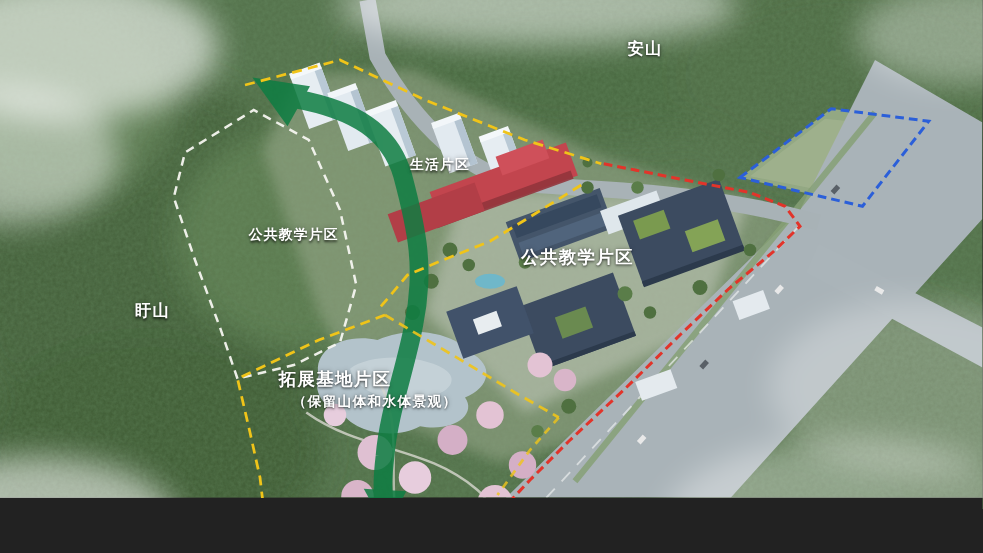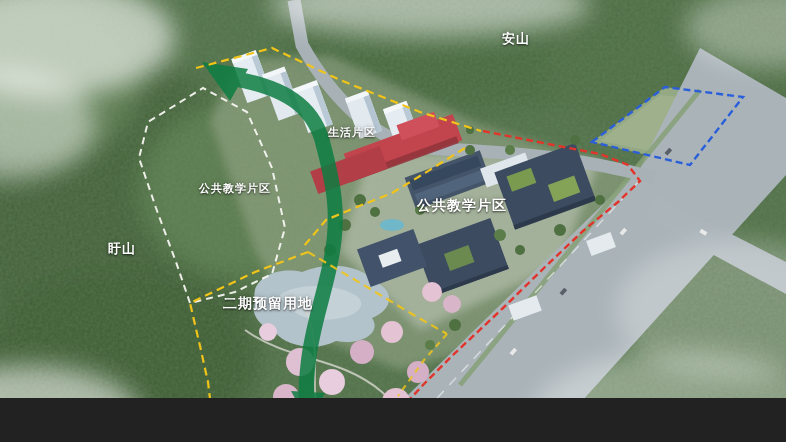--- a/index.html
+++ b/index.html
@@ -215,16 +215,17 @@
 
 
   <div class="map-label lbl-sm" style="left:352px;top:132px">生活片区</div>
 
   <div class="map-label lbl-sm" style="left:235px;top:188px">公共教学片区</div>
 
   <div class="map-label lbl-lg" style="left:122px;top:249px">盱山</div>
 
   <div class="map-label lbl-md" style="left:462px;top:206px">公共教学片区</div>
 
-  <div class="map-label lbl-md" style="left:268px;top:304px">二期预留用地</div>
-
+  <div class="map-label lbl-md" style="left:268px;top:304px">拓展基地片区</div>
+
+  <div class="map-label lbl-sm" style="left:300px;top:321px">（保留山体和水体景观）</div>
 
 </div>
 
 </body></html>

